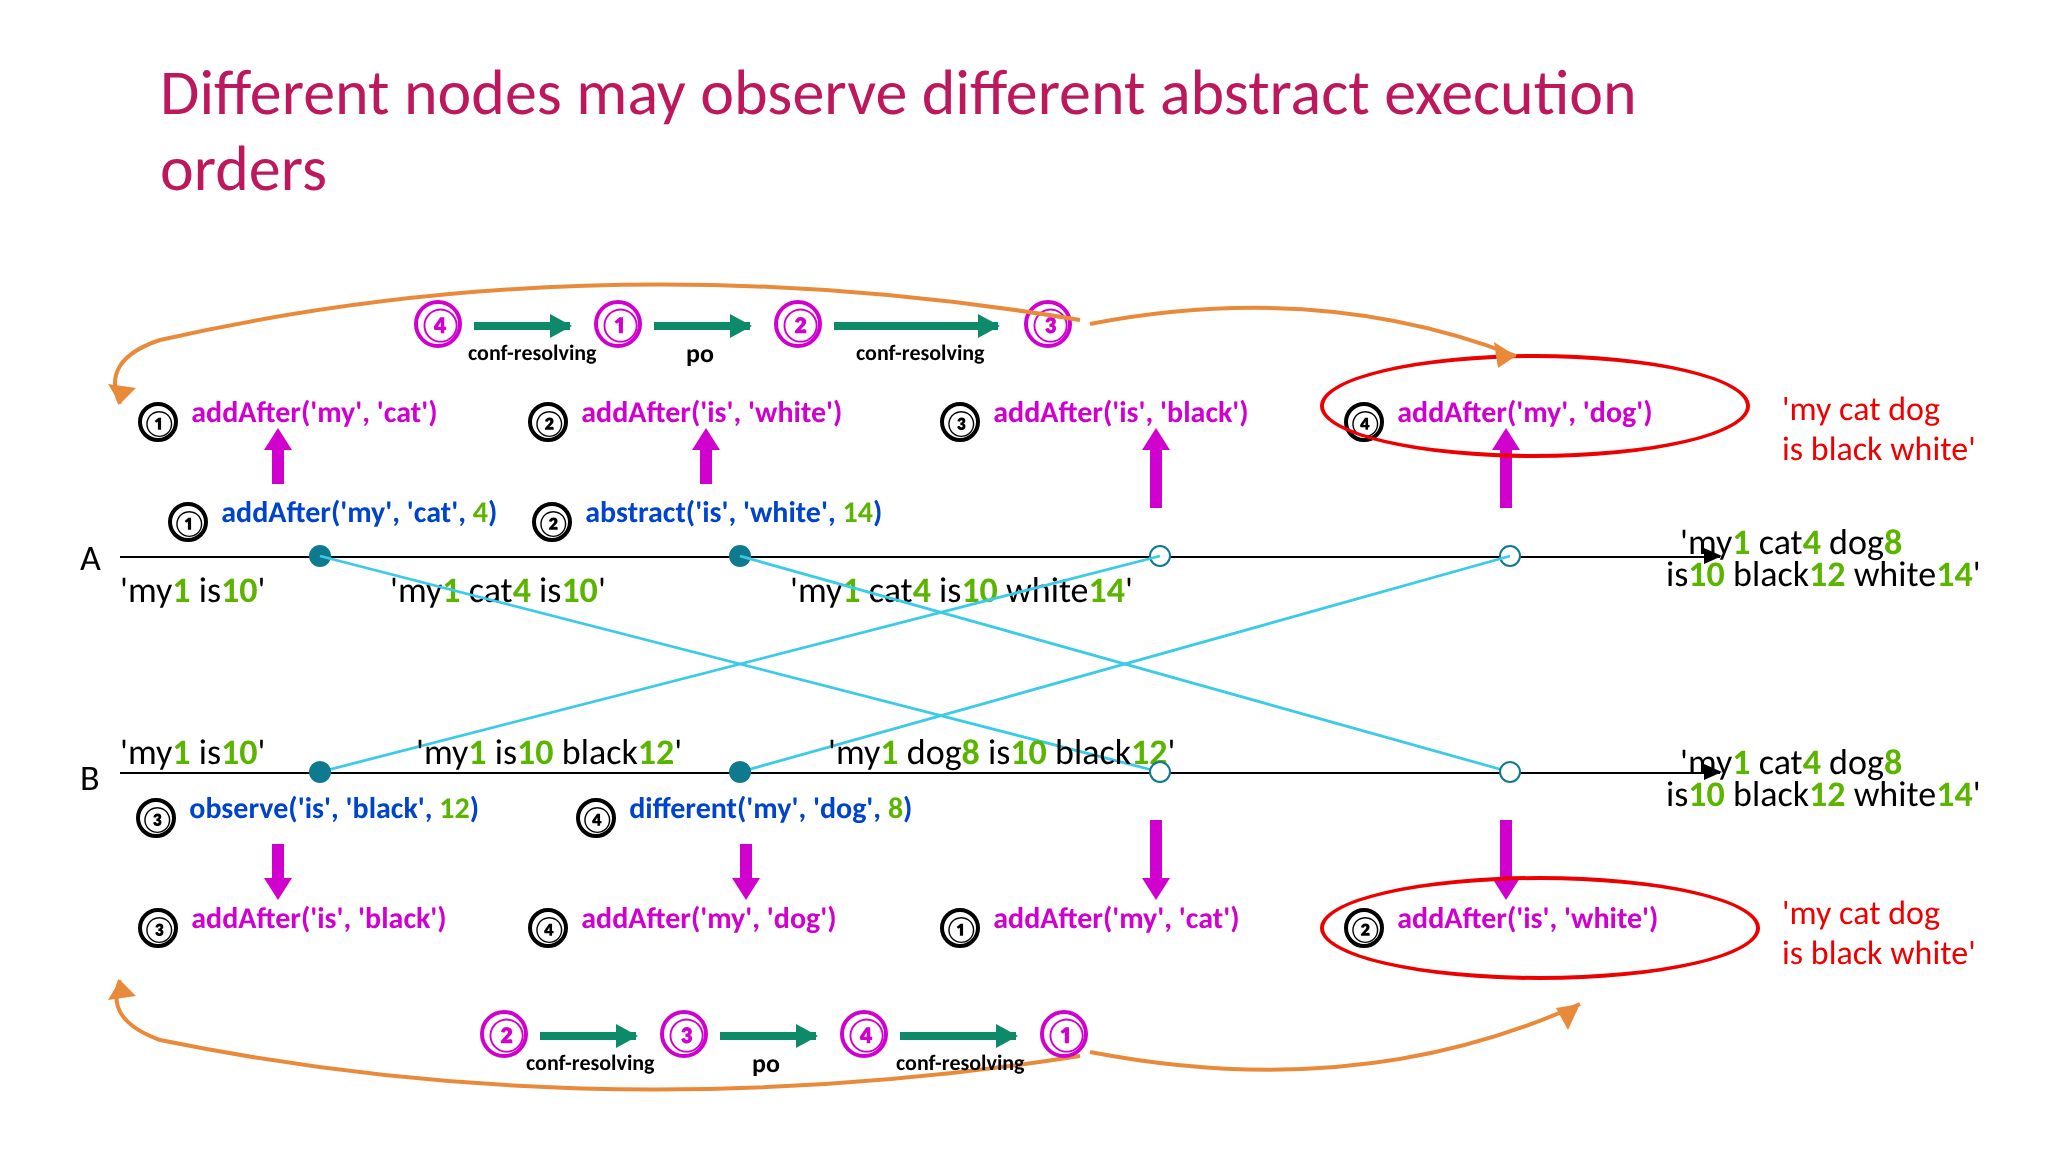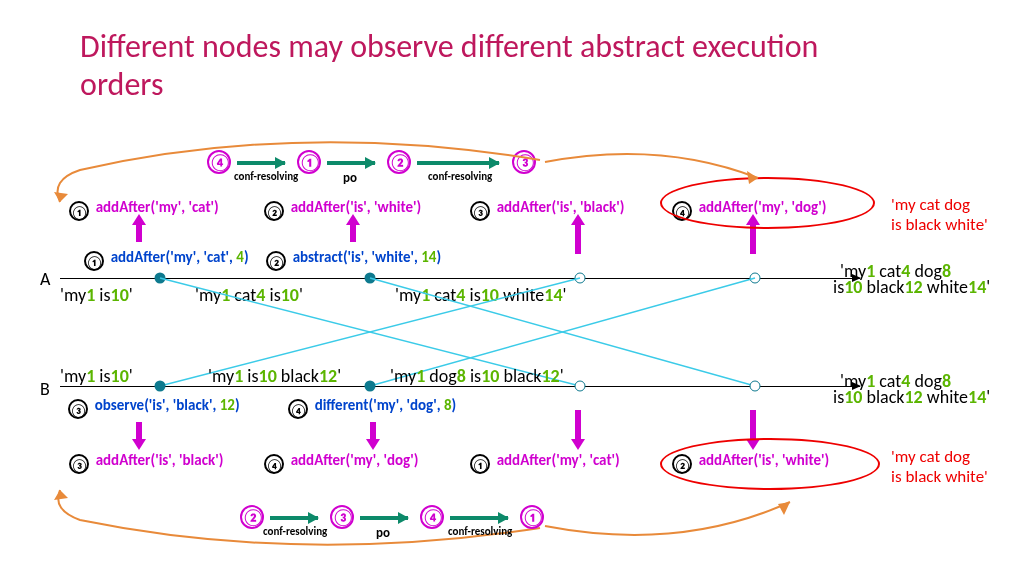--- a/index.html
+++ b/index.html
@@ -90,21 +90,21 @@
   <polygon points="60,490 54,500 68,498" fill="#e88a3a"></polygon>
 
   <path d="M 545 162 Q 660 140 758 178" stroke="#e88a3a" stroke-width="2" fill="none"></path>
   <polygon points="758,178 747,171 749,184" fill="#e88a3a"></polygon>
   <path d="M 545 526 Q 680 552 790 502" stroke="#e88a3a" stroke-width="2" fill="none"></path>
   <polygon points="790,502 778,504 784,515" fill="#e88a3a"></polygon>
 </svg>
 
 <div class="abs str" style="left:60px; top:365px"><span>'my</span><span class="grn">1</span><span> is</span><span class="grn">10</span><span>'</span></div>
 <div class="abs str" style="left:208px;top:365px"><span>'my</span><span class="grn">1</span><span> is</span><span class="grn">10</span><span> black</span><span class="grn">12</span><span>'</span></div>
-<div class="abs str" style="left:390px;top:365px"><span>'my</span><span class="grn">1</span><span> dog</span><span class="grn">8</span><span> is</span><span class="grn">10</span><span> black</span><span class="grn">12</span><span>'</span></div>
+<div class="abs str" style="left:414px;top:365px"><span>'my</span><span class="grn">1</span><span> dog</span><span class="grn">8</span><span> is</span><span class="grn">10</span><span> black</span><span class="grn">12</span><span>'</span></div>
 <div class="abs str" style="left:840px;top:370px"><span>'my</span><span class="grn">1</span><span> cat</span><span class="grn">4</span><span> dog</span><span class="grn">8</span></div>
 <div class="abs str" style="left:833px;top:386px"><span>is</span><span class="grn">10</span><span> black</span><span class="grn">12</span><span> white</span><span class="grn">14</span><span>'</span></div>
 
 <div class="row-label" style="left:40px;top:378px">B</div>
 <div class="axis" style="left:60px;top:386px;width:800px"></div>
 <span class="dot f" style="left:160px;top:386px"></span>
 <span class="dot f" style="left:370px;top:386px"></span>
 <span class="dot o" style="left:580px;top:386px"></span>
 <span class="dot o" style="left:755px;top:386px"></span>
 

